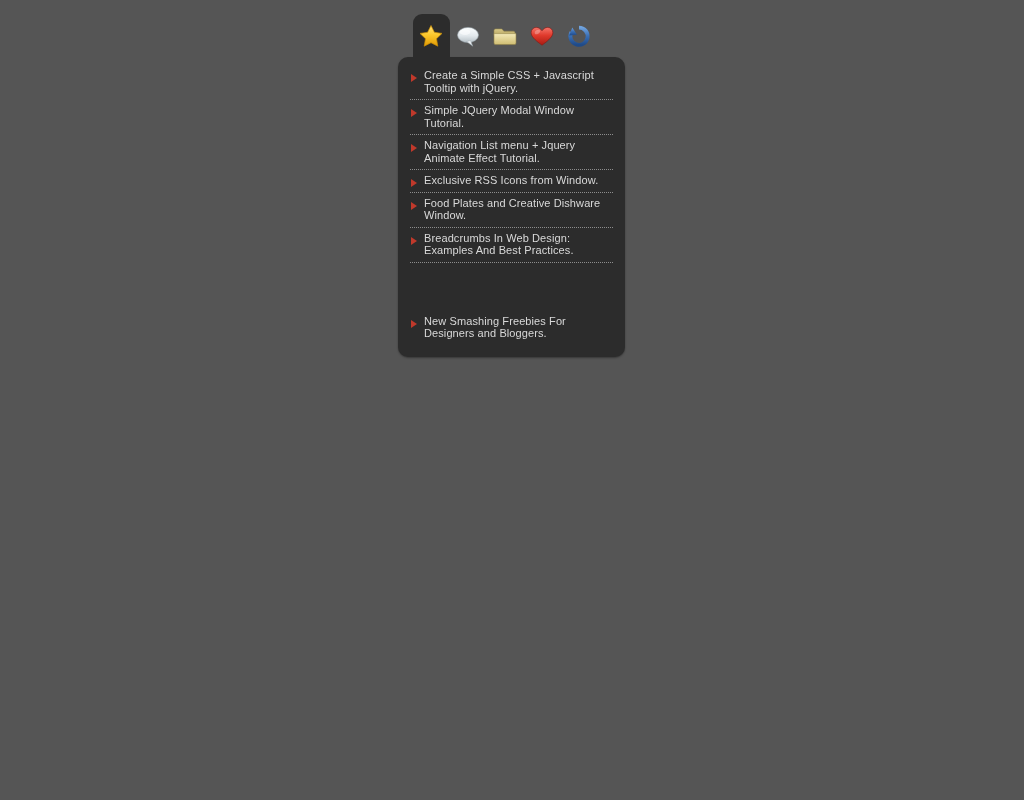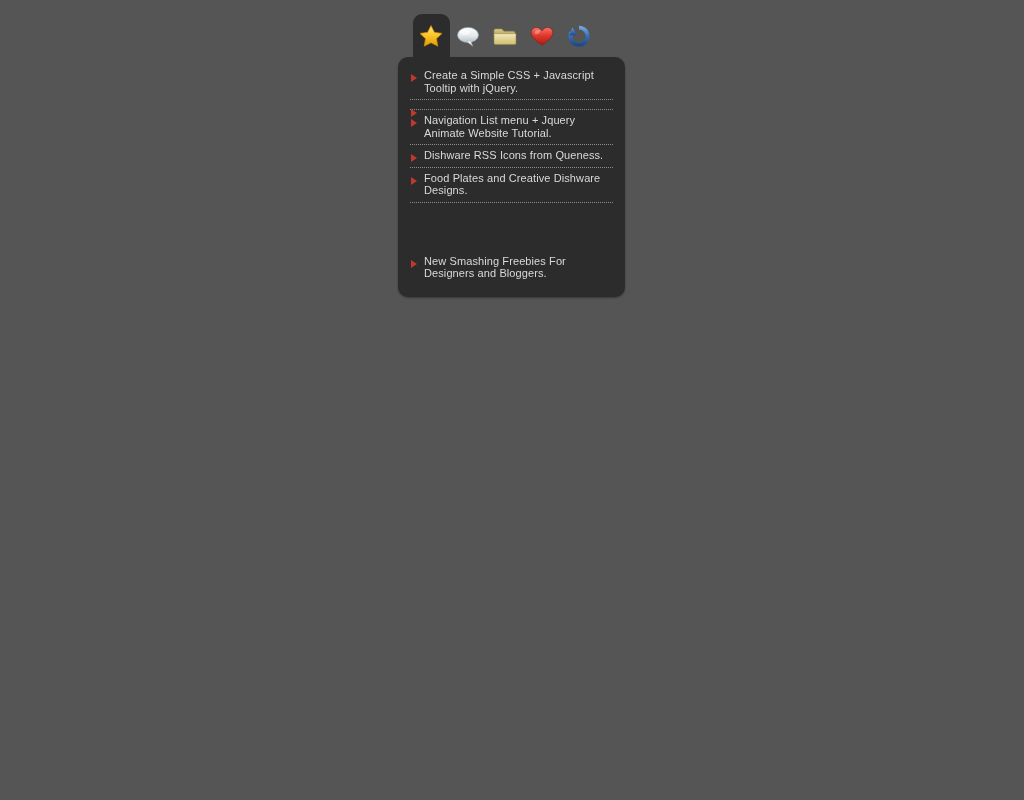--- a/index.html
+++ b/index.html
@@ -193,38 +193,43 @@
   <div class="panel">
     <ul class="panel-inner">
 
       <li class="news-item">
         <span class="bullet"></span>
         <a class="news-link" href="#">Create a Simple CSS + Javascript Tooltip with jQuery.</a>
       </li>
 
       <li class="news-item">
         <span class="bullet"></span>
-      </li>
-
-      <li class="news-item">
-        <span class="bullet"></span>
-        <a class="news-link" href="#">Navigation List menu + Jquery Animate Website Tutorial.</a>
-      </li>
-
-      <li class="news-item">
-        <span class="bullet"></span>
-        <a class="news-link" href="#">Dishware RSS Icons from Queness.</a>
-      </li>
-
-
-      <li class="news-item">
-        <span class="bullet"></span>
-        <a class="news-link" href="#">Food Plates and Creative Dishware Designs.</a>
-      </li>
-
+        <a class="news-link" href="#">Simple JQuery Modal Window Tutorial.</a>
+      </li>
+
+      <li class="news-item">
+        <span class="bullet"></span>
+        <a class="news-link" href="#">Navigation List menu + Jquery Animate Effect Tutorial.</a>
+      </li>
+
+      <li class="news-item">
+        <span class="bullet"></span>
+        <a class="news-link" href="#">Exclusive RSS Icons from Window.</a>
+      </li>
+
+
+      <li class="news-item">
+        <span class="bullet"></span>
+        <a class="news-link" href="#">Food Plates and Creative Dishware Window.</a>
+      </li>
+
+      <li class="news-item">
+        <span class="bullet"></span>
+        <a class="news-link" href="#">Breadcrumbs In Web Design: Examples And Best Practices.</a>
+      </li>
 
       <li class="news-item">
         <span class="bullet"></span>
         <a class="news-link" href="#">New Smashing Freebies For Designers and Bloggers.</a>
       </li>
 
     </ul>
   </div>
 
 </div>

